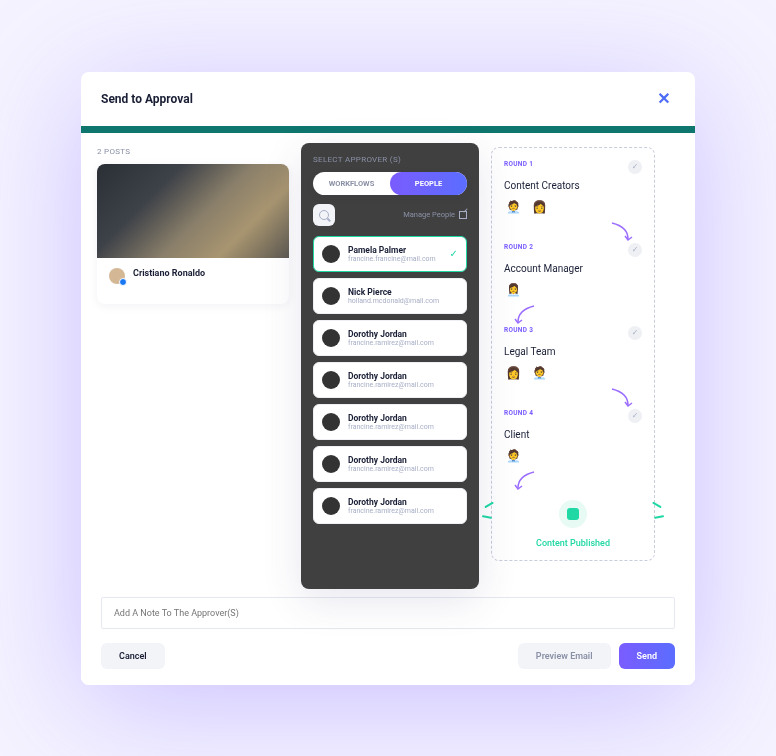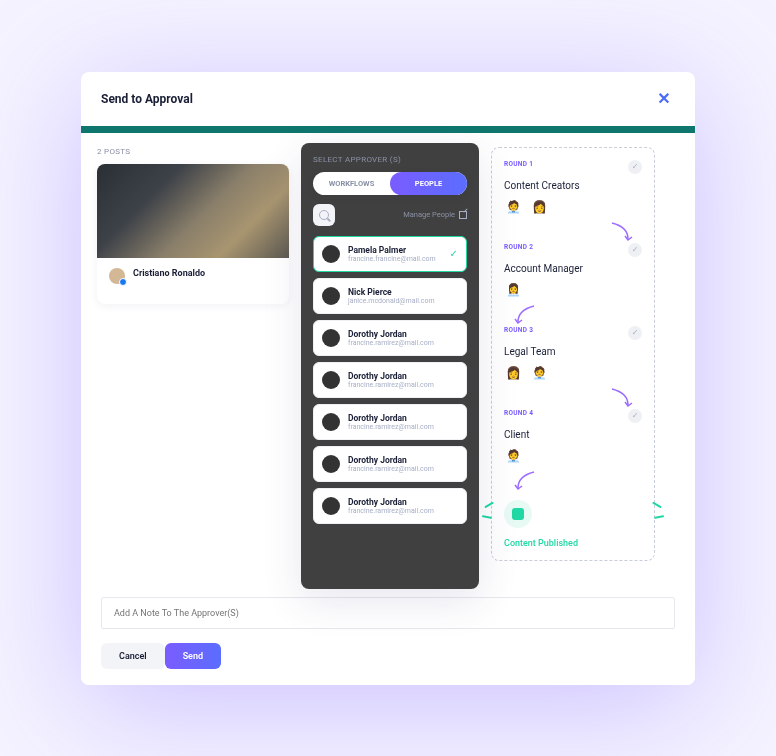--- a/index.html
+++ b/index.html
@@ -44,21 +44,21 @@
 .round{margin-bottom:4px}
 .round-label{font-size:6.5px;font-weight:700;color:#7a5cff;letter-spacing:.3px}
 .round-head{display:flex;justify-content:space-between;align-items:flex-start;margin-bottom:6px}
 .round-title{font-size:10px;color:#1a1f36;margin-top:12px}
 .round-check{width:14px;height:14px;border-radius:50%;background:#eef0f4;display:flex;align-items:center;justify-content:center;color:#a8afc6;font-size:8px}
 .members{display:flex;gap:6px;margin-bottom:2px}
 .m{width:20px;height:20px;border-radius:50%;display:flex;align-items:center;justify-content:center;font-size:12px}
 .arrow{width:100%;height:22px;display:flex;justify-content:flex-end;padding-right:8px}
 .arrow svg{stroke:#9b6dff;stroke-width:1.5;fill:none}
 .arrow.left{justify-content:flex-start;padding-left:8px}
-.published{text-align:left;margin-top:8px;position:relative}
+.published{text-align:center;margin-top:8px;position:relative}
 .pub-icon{width:28px;height:28px;border-radius:50%;background:#e8faf4;display:inline-flex;align-items:center;justify-content:center;margin-bottom:6px;position:relative}
 .pub-icon:before{content:'';position:absolute;width:12px;height:12px;background:#1fd8a4;border-radius:3px}
 .pub-text{font-size:9px;color:#1fd8a4;font-weight:500}
 .rays{position:absolute;inset:-6px -20px 14px;pointer-events:none}
 .ray{position:absolute;width:10px;height:1.5px;background:#1fd8a4;border-radius:2px}
 .footer{padding:16px 20px;background:#fff}
 .note-input{width:100%;border:1px solid #e6e8ef;border-radius:2px;padding:10px 12px;font-size:9px;color:#8a90a5;margin-bottom:14px;outline:none}
 .actions{display:flex;align-items:center}
 .btn{padding:8px 18px;border-radius:6px;font-size:9px;font-weight:600;cursor:pointer;border:none}
 .btn.cancel{background:#f3f4f8;color:#1a1f36}
@@ -114,21 +114,21 @@
     <div class="pinfo">
       <div class="pname">Pamela Palmer</div>
       <div class="pemail">francine.francine@mail.com</div>
     </div>
     <div class="check">✓</div>
             </div>
             <div class="person">
               <div class="pavatar"></div>
     <div class="pinfo">
       <div class="pname">Nick Pierce</div>
-      <div class="pemail">janice.mcdonald@mail.com</div>
+      <div class="pemail">holland.mcdonald@mail.com</div>
     </div>
     </div>
             <div class="person">
               <div class="pavatar"></div>
     <div class="pinfo">
       <div class="pname">Dorothy Jordan</div>
       <div class="pemail">francine.ramirez@mail.com</div>
     </div>
     </div>
             <div class="person">
@@ -250,18 +250,19 @@
         <div class="pub-text">Content Published</div>
       </div>
     </div>
 
   </div>
 
   <div class="footer">
     <input class="note-input" placeholder="Add A Note To The Approver(S)" style="">
     <div class="actions">
       <button class="btn cancel">Cancel</button>
+      <button class="btn preview">Preview Email</button>
       <button class="btn send">Send</button>
     </div>
   </div>
 
 </div>
 </div>
 
 </body></html>

